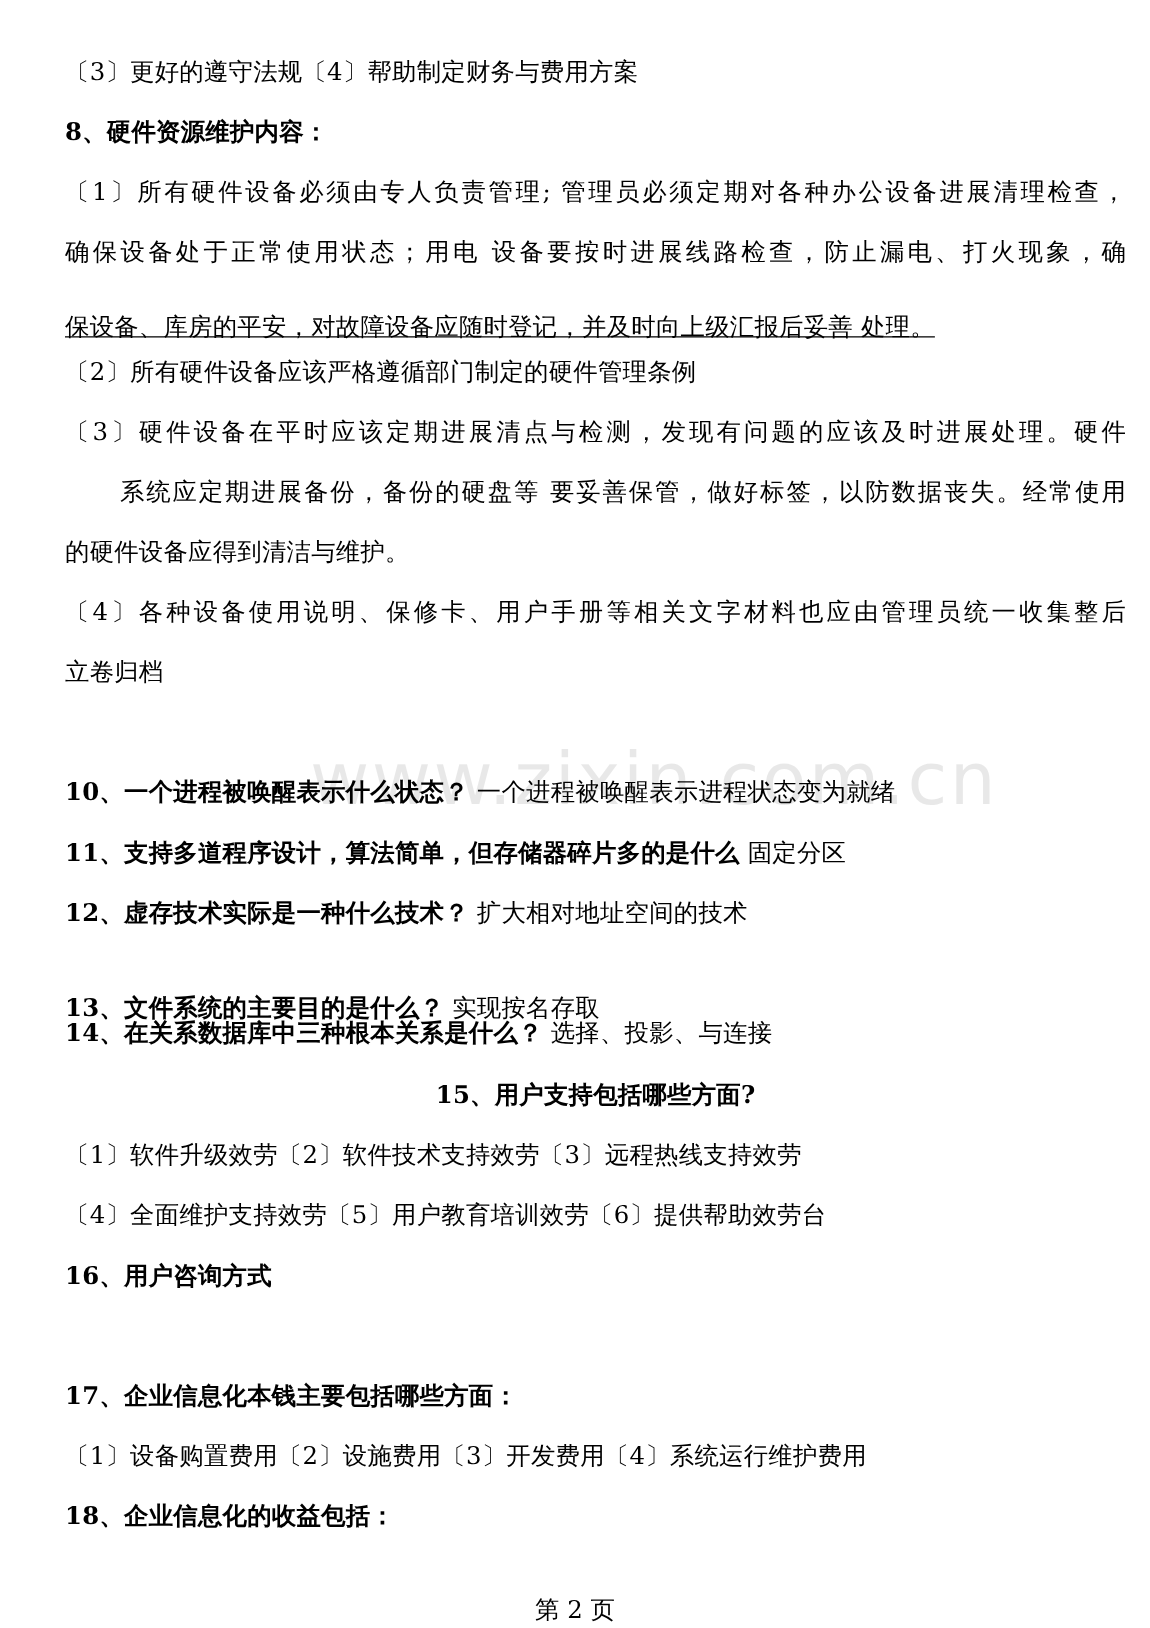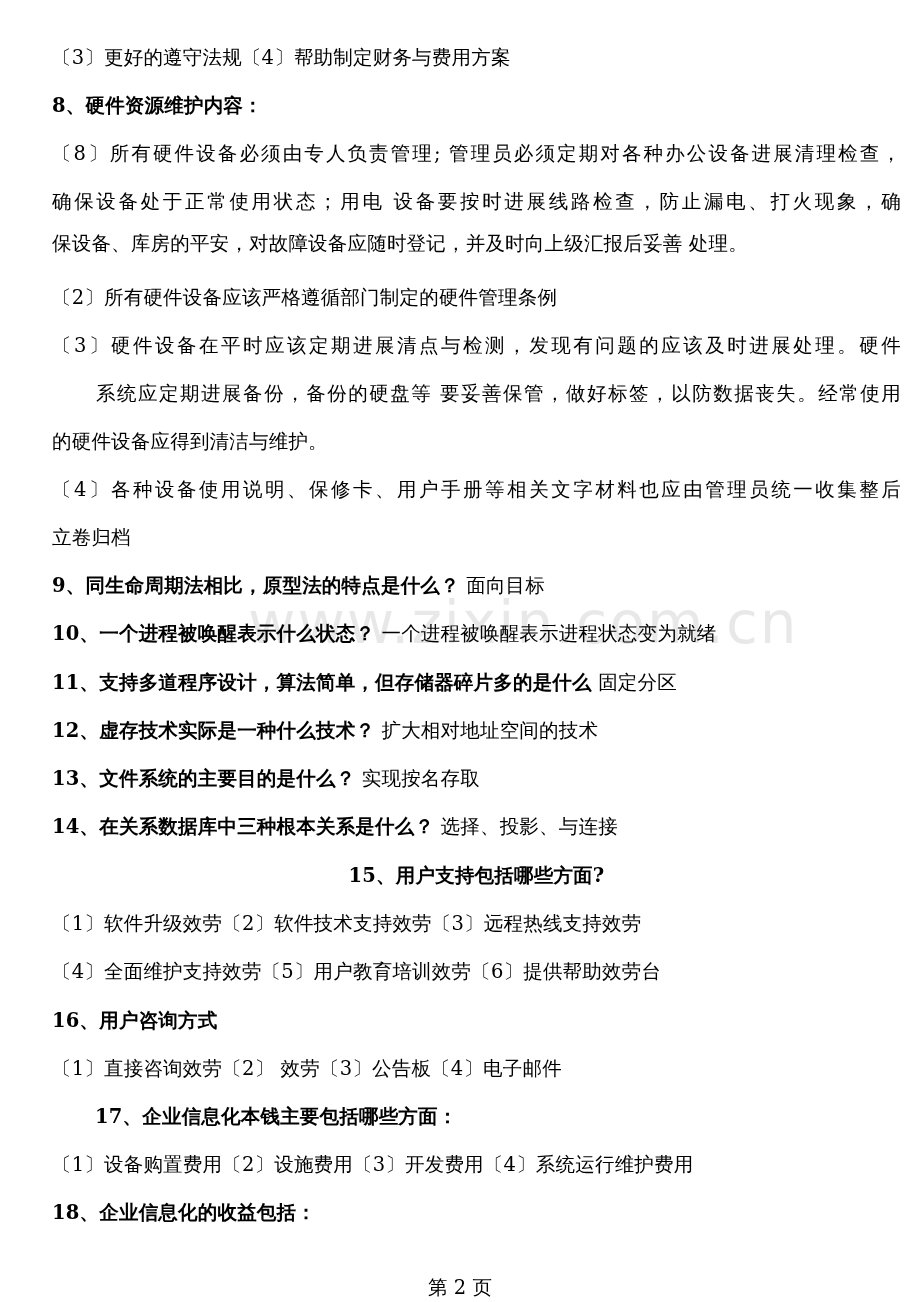--- a/index.html
+++ b/index.html
@@ -63,71 +63,67 @@
 <body>
 
 <div class="page">
 
   <div class="line" style="top:46px;">〔3〕更好的遵守法规〔4〕帮助制定财务与费用方案</div>
 
   <div class="line bold" style="top:94px;">
     <span>8、硬件资源维护内容：</span>
   </div>
 
-  <div class="line justify" style="top:142px;">〔8〕所有硬件设备必须由专人负责管理; 管理员必须定期对各种办公设备进展清理检查，</div>
+  <div class="line justify" style="top:142px;">〔1〕所有硬件设备必须由专人负责管理; 管理员必须定期对各种办公设备进展清理检查，</div>
   <div class="line justify" style="top:190px;">确保设备处于正常使用状态；用电  设备要按时进展线路检查，防止漏电、打火现象，确</div>
-  <div class="line" style="top:232px;">保设备、库房的平安，对故障设备应随时登记，并及时向上级汇报后妥善  处理。</div>
+  <div class="line" style="top:250px;text-decoration:underline;">保设备、库房的平安，对故障设备应随时登记，并及时向上级汇报后妥善  处理。</div>
 
   <div class="line" style="top:286px;">〔2〕所有硬件设备应该严格遵循部门制定的硬件管理条例</div>
 
   <div class="line justify" style="top:334px;">〔3〕硬件设备在平时应该定期进展清点与检测，发现有问题的应该及时进展处理。硬件</div>
   <div class="line justify" style="top:382px;margin-left:44px;">系统应定期进展备份，备份的硬盘等  要妥善保管，做好标签，以防数据丧失。经常使用</div>
   <div class="line" style="top:430px;">的硬件设备应得到清洁与维护。</div>
 
   <div class="line justify" style="top:478px;">〔4〕各种设备使用说明、保修卡、用户手册等相关文字材料也应由管理员统一收集整后</div>
   <div class="line" style="top:526px;">立卷归档</div>
 
-  <div class="line" style="top:574px;">
-    <span class="bold">9、同生命周期法相比，原型法的特点是什么？</span><span class="ans">  面向目标</span>
-  </div>
 
   <div class="line" style="top:622px;">
     <span class="bold">10、一个进程被唤醒表示什么状态？</span><span class="ans">  一个进程被唤醒表示进程状态变为就绪</span>
   </div>
 
   <div class="line" style="top:671px;">
     <span class="bold">11、支持多道程序设计，算法简单，但存储器碎片多的是什么</span><span class="ans"> 固定分区</span>
   </div>
 
   <div class="line" style="top:719px;">
     <span class="bold">12、虚存技术实际是一种什么技术？</span><span class="ans">  扩大相对地址空间的技术</span>
   </div>
 
-  <div class="line" style="top:767px;">
+  <div class="line" style="top:795px;">
     <span class="bold">13、文件系统的主要目的是什么？</span><span class="ans">  实现按名存取</span>
   </div>
 
   <div class="line" style="top:815px;">
     <span class="bold">14、在关系数据库中三种根本关系是什么？</span><span class="ans">  选择、投影、与连接</span>
   </div>
 
   <div class="line bold" style="top:864px;text-align:center;">
     <span>15、用户支持包括哪些方面?</span>
   </div>
 
   <div class="line" style="top:912px;">〔1〕软件升级效劳〔2〕软件技术支持效劳〔3〕远程热线支持效劳</div>
   <div class="line" style="top:960px;">〔4〕全面维护支持效劳〔5〕用户教育培训效劳〔6〕提供帮助效劳台</div>
 
   <div class="line bold" style="top:1009px;">
     <span>16、用户咨询方式</span>
   </div>
 
-  <div class="line" style="top:1057px;">〔1〕直接咨询效劳〔2〕      效劳〔3〕公告板〔4〕电子邮件</div>
 
-  <div class="line bold" style="top:1105px;margin-left:43px;">
+  <div class="line bold" style="top:1105px;">
     <span>17、企业信息化本钱主要包括哪些方面：</span>
   </div>
 
   <div class="line" style="top:1153px;">〔1〕设备购置费用〔2〕设施费用〔3〕开发费用〔4〕系统运行维护费用</div>
 
   <div class="line bold" style="top:1201px;">
     <span>18、企业信息化的收益包括：</span>
   </div>
 
   <div class="watermark">www.zixin.com.cn</div>

